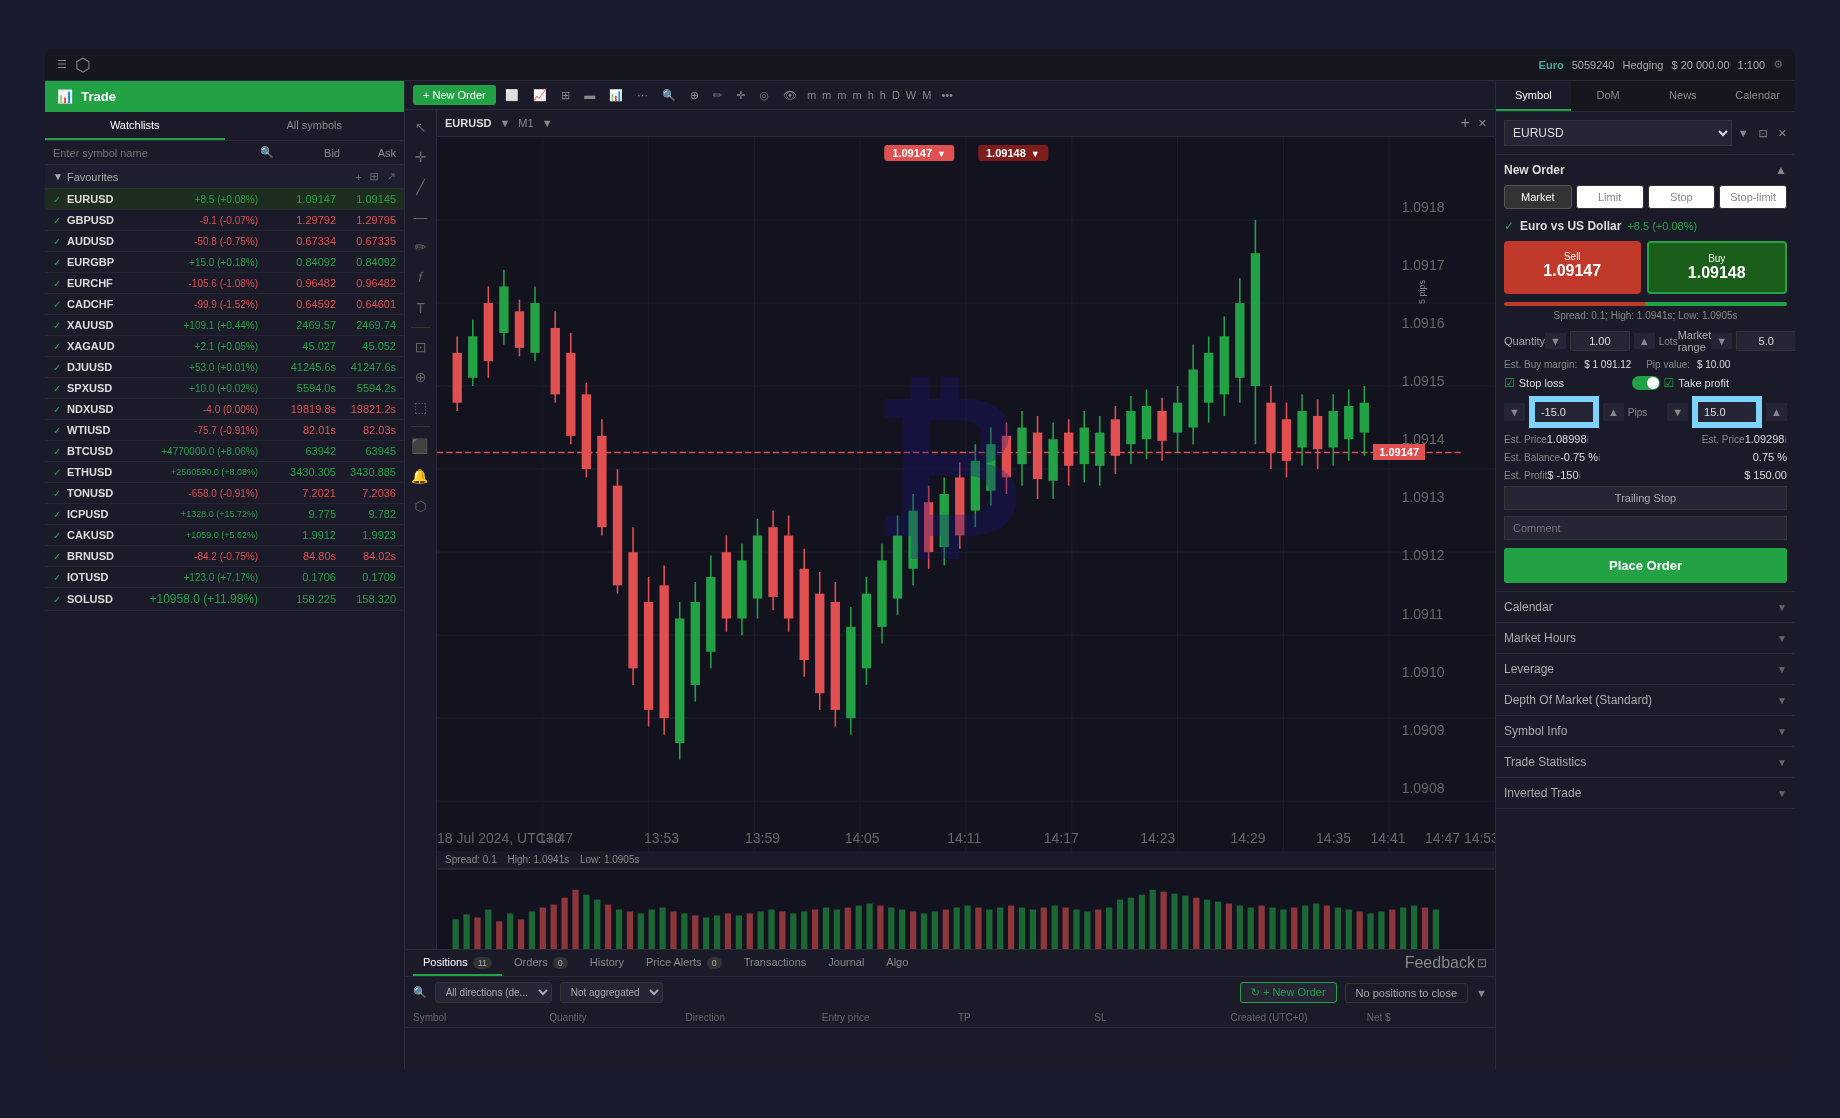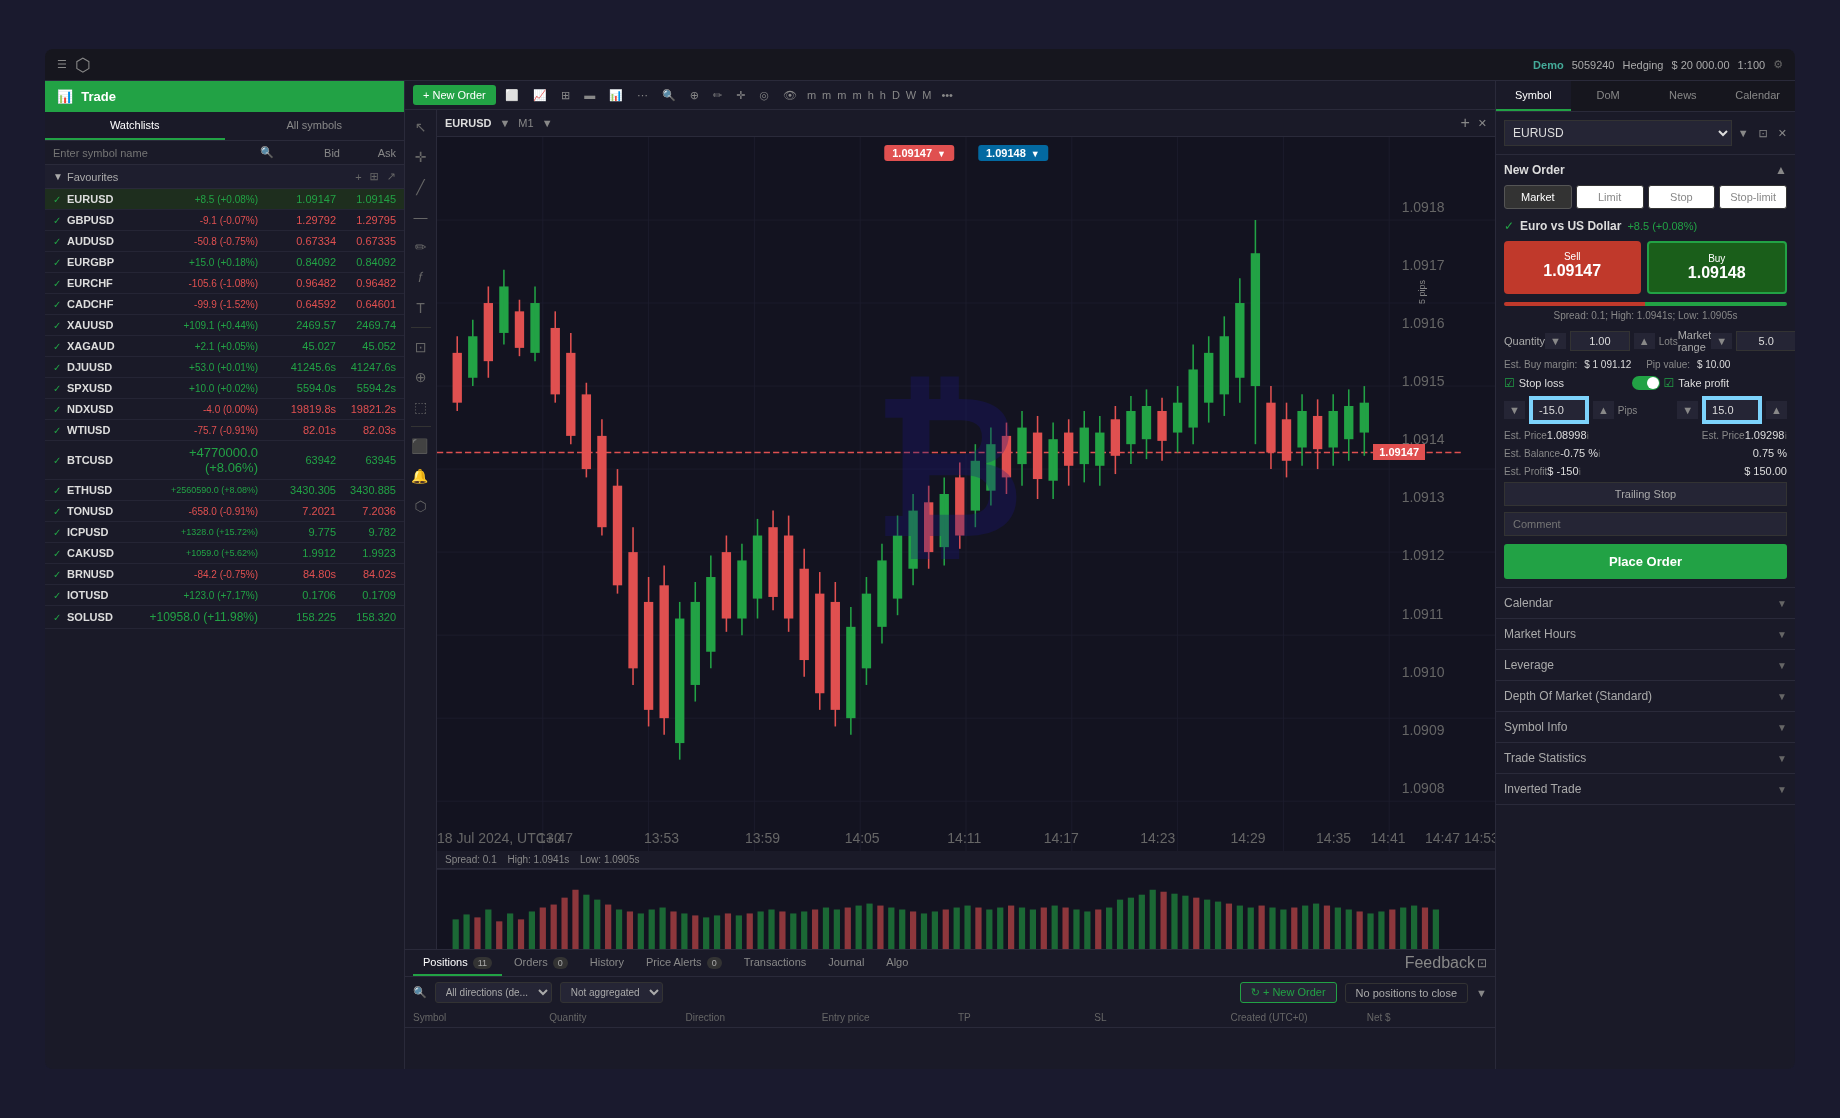--- a/index.html
+++ b/index.html
@@ -175,21 +175,21 @@
       font-size: 11px;
     }
     .price-badge {
       background: #e05050;
       color: white;
       padding: 2px 8px;
       border-radius: 3px;
       font-size: 11px;
       font-weight: bold;
     }
-    .price-badge.buy { background: #0369a1; margin-left: 20px; }
+    .price-badge.buy { background: #7f1d1d; margin-left: 20px; }
     
     .bottom-panel {
       height: 120px;
       background: #1a1a28;
       border-top: 1px solid #2a2a3a;
       display: flex;
       flex-direction: column;
     }
     .bottom-tabs {
       display: flex;
@@ -400,25 +400,25 @@
     .sl-toggle { width: 28px; height: 14px; background: #22a245; border-radius: 7px; position: relative; cursor: pointer; }
     .sl-toggle::after { content: ''; position: absolute; width: 12px; height: 12px; background: white; border-radius: 50%; top: 1px; right: 1px; }
     .sl-inputs {
       display: flex;
       gap: 4px;
       margin-bottom: 4px;
       align-items: center;
     }
     .sl-input {
       background: #252535;
-      border: 4px solid #7dd3fc;
+      border: 6px solid #7dd3fc;
       color: #ddd;
       padding: 4px 6px;
       font-size: 11px;
-      width: 60px;
+      width: 70px;
     }
     .sl-unit { font-size: 10px; color: #888; }
     .est-price-row {
       display: flex;
       justify-content: space-between;
       font-size: 10px;
       color: #888;
       margin-bottom: 4px;
       align-items: center;
     }
@@ -503,21 +503,21 @@
 <body>
 
 <div class="main-container">
 
   <div class="top-bar">
     <div class="top-bar-left">
       <span style="color:#888;cursor:pointer;">☰</span>
       <span style="color:#888;font-size:18px;">⬡</span>
     </div>
     <div class="top-bar-right">
-      <span class="demo-badge">Demo</span>
+      <span class="demo-badge">Euro</span>
       <span style="color:#aaa;">5059240</span>
       <span style="color:#aaa;">Hedging</span>
       <span style="color:#aaa;">$ 20 000.00</span>
       <span style="color:#aaa;">1:100</span>
       <span style="color:#666;cursor:pointer;">⚙</span>
     </div>
   </div>
 
   <div class="content-area">
 
@@ -625,21 +625,21 @@
         <div class="symbol-row">
           <span class="sym-check">✓</span>
           <span class="sym-name" style="color:#ddd;">WTIUSD</span>
           <span class="sym-change neg">-75.7 (-0.91%)</span>
           <span class="sym-bid neg">82.01s</span>
           <span class="sym-ask neg">82.03s</span>
         </div>
         <div class="symbol-row">
           <span class="sym-check">✓</span>
           <span class="sym-name" style="color:#ddd;">BTCUSD</span>
-          <span class="sym-change pos" style="font-size:13px;">+4770000.0 (+8.06%)</span>
+          <span class="sym-change pos" style="font-size:10px;">+4770000.0 (+8.06%)</span>
           <span class="sym-bid pos">63942</span>
           <span class="sym-ask pos">63945</span>
         </div>
         <div class="symbol-row">
           <span class="sym-check">✓</span>
           <span class="sym-name" style="color:#ddd;">ETHUSD</span>
           <span class="sym-change pos" style="font-size:9px;">+2560590.0 (+8.08%)</span>
           <span class="sym-bid pos">3430.305</span>
           <span class="sym-ask pos">3430.885</span>
         </div>

